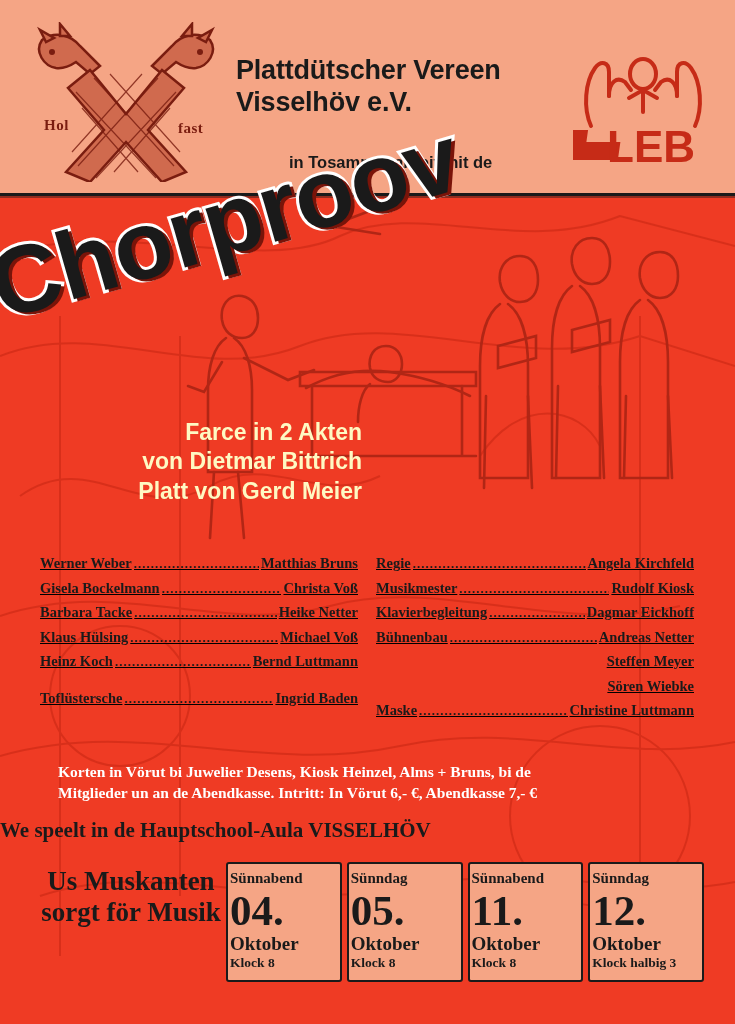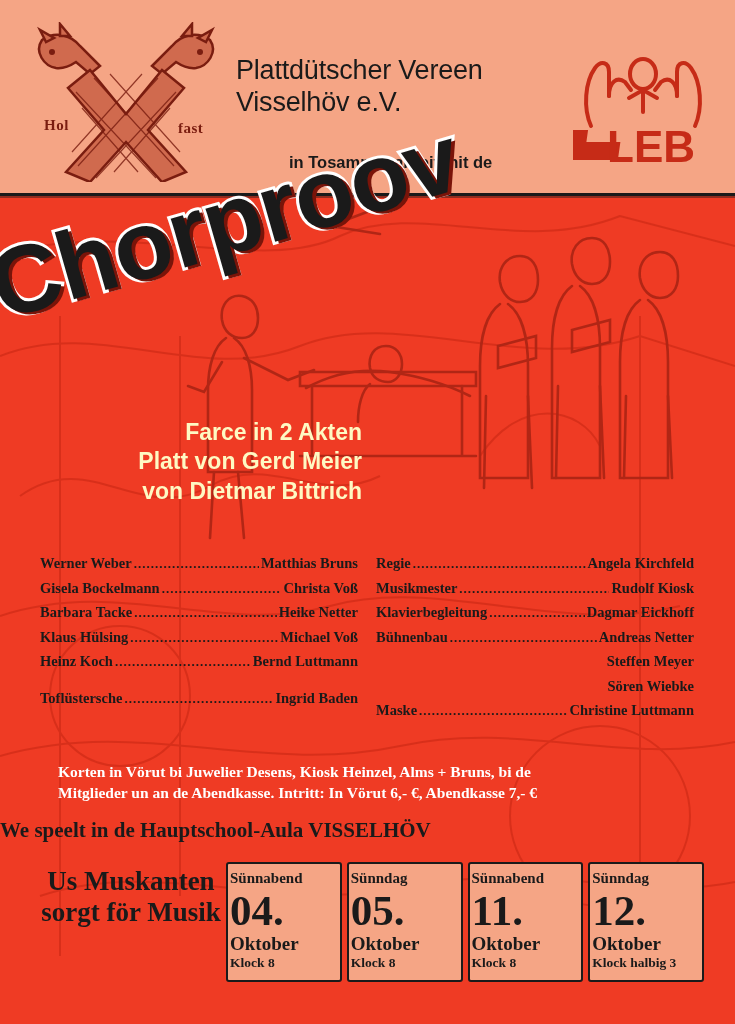--- a/index.html
+++ b/index.html
@@ -56,21 +56,21 @@
   .logo-hol { left: 14px; top: 95px; }
   .logo-fast { left: 148px; top: 98px; }
 
   .title-block {
     position: absolute;
     left: 236px; top: 55px;
     width: 330px;
   }
   .title-line {
     font-family: "Liberation Sans", sans-serif;
-    font-weight: normal;
+    font-weight: bold;
     font-size: 27px;
     color: #1a1a1a;
     line-height: 1.18;
     letter-spacing: -.2px;
   }
   .subtitle-line {
     position: absolute;
     left: 289px; top: 153px;
     font-size: 16.5px;
     font-weight: bold;
@@ -136,21 +136,21 @@
   }
 
   
   .cast {
     position: absolute;
     left: 40px; top: 556px;
     width: 660px;
     display: flex;
     gap: 18px;
   }
-  .cast-col { width: 318px; }
+  .cast-col { width: 318px; text-decoration: underline; }
   .cast-row {
     display: flex;
     align-items: baseline;
     font-family: "Liberation Serif", serif;
     font-size: 14.5px;
     font-weight: bold;
     color: #1a1a1a;
     line-height: 1.0;
     margin-bottom: 10px;
     white-space: nowrap;
@@ -355,22 +355,22 @@
       </g>
     </svg>
   </div>
 
   <div class="chorproov">
     <div class="chorproov-text">Chorproov</div>
   </div>
 
   <div class="play-info">
     <div>Farce in 2 Akten</div>
+    <div>von Dietmar Bittrich</div>
     <div>Platt von Gerd Meier</div>
-    <div>von Dietmar Bittrich</div>
   </div>
 
   <div class="cast">
 
     <div class="cast-col">
       <div class="cast-row">
         <span class="cast-role">Werner Weber</span>
         <span class="cast-dots">..............................................</span>
         <span class="cast-actor">Matthias Bruns</span>
       </div>

